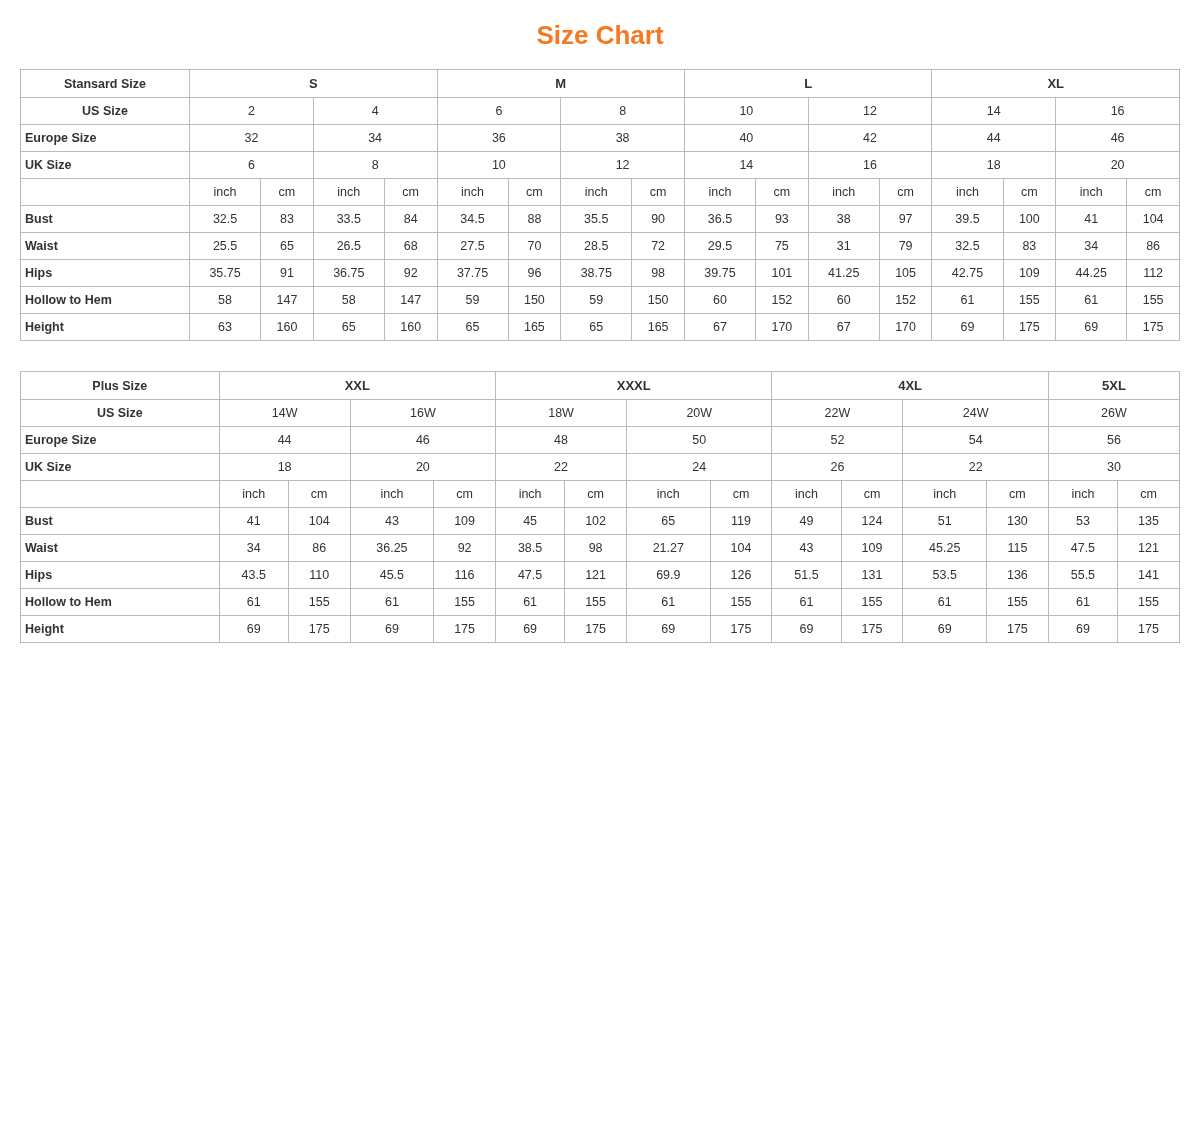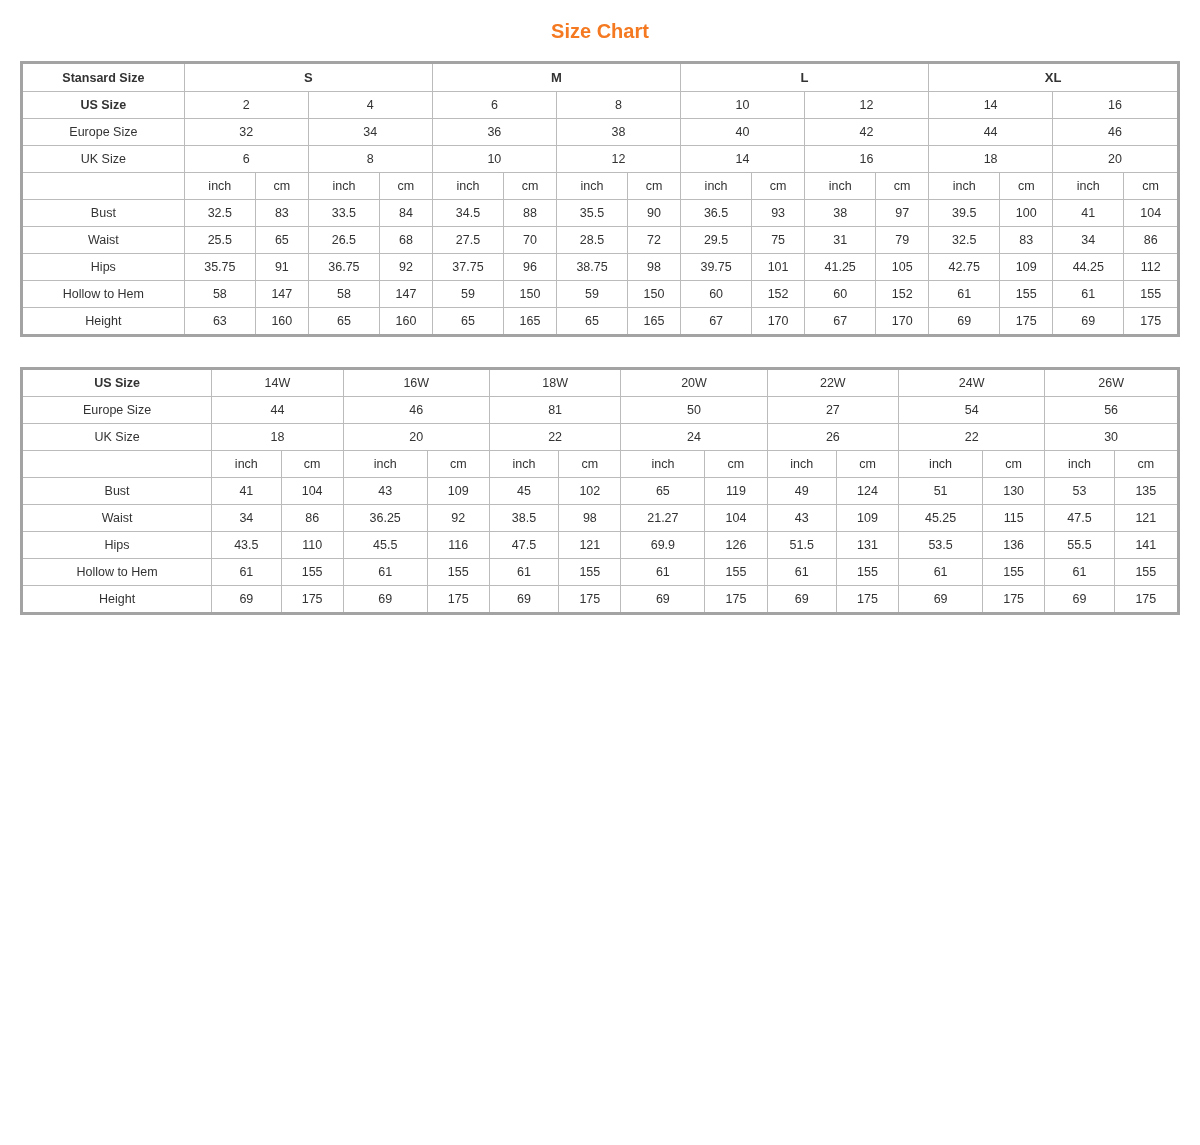--- a/index.html
+++ b/index.html
@@ -5,47 +5,47 @@
     * { box-sizing: border-box; margin: 0; padding: 0; }
     body {
       font-family: Arial, sans-serif;
       background: #fff;
       padding: 20px;
       font-size: 13px;
     }
     .page-title {
       text-align: center;
       color: #f47920;
-      font-size: 20px;
+      font-size: 26px;
       font-weight: bold;
       margin-bottom: 18px;
     }
     .table-wrapper {
       margin-bottom: 30px;
       overflow-x: auto;
     }
     table {
       border-collapse: collapse;
       width: 100%;
-      border: 3px solid #a3a3a3;
+      border: 1px solid #a3a3a3;
     }
     th, td {
       border: 1px solid #bbb;
       text-align: center;
       padding: 6px 4px;
       color: #333;
       font-size: 12.5px;
     }
     .size-group-header {
       font-weight: bold;
       font-size: 13px;
     }
     .label-cell {
-      font-weight: normal;
-      text-align: center;
+      font-weight: bold;
+      text-align: left;
       margin-left: 9px;
     }
     .bold-label {
       font-weight: bold;
     }
   </style>
 </head>
 <body>
 
 <h1 class="page-title">Size Chart</h1>
@@ -210,36 +210,43 @@
           <td>175</td>
         </tr>
       </tbody>
   </table>
 </div>
 
 <div class="table-wrapper">
   <table>
     <thead>
       <tr>
+        <th class="bold-label">Plus Size</th>
+        <th colspan="4" class="size-group-header">XXL</th>
+        <th colspan="4" class="size-group-header">XXXL</th>
+        <th colspan="4" class="size-group-header">4XL</th>
+        <th colspan="2" class="size-group-header">5XL</th>
+      </tr>
+      <tr>
         <td class="bold-label">US Size</td>
         <td colspan="2">14W</td>
         <td colspan="2">16W</td>
         <td colspan="2">18W</td>
         <td colspan="2">20W</td>
         <td colspan="2">22W</td>
         <td colspan="2">24W</td>
         <td colspan="2">26W</td>
       </tr>
       <tr>
         <td class="label-cell">Europe Size</td>
         <td colspan="2">44</td>
         <td colspan="2">46</td>
-        <td colspan="2">81</td>
+        <td colspan="2">48</td>
         <td colspan="2">50</td>
-        <td colspan="2">27</td>
+        <td colspan="2">52</td>
         <td colspan="2">54</td>
         <td colspan="2">56</td>
       </tr>
       <tr>
         <td class="label-cell">UK Size</td>
         <td colspan="2">18</td>
         <td colspan="2">20</td>
         <td colspan="2">22</td>
         <td colspan="2">24</td>
         <td colspan="2">26</td>

